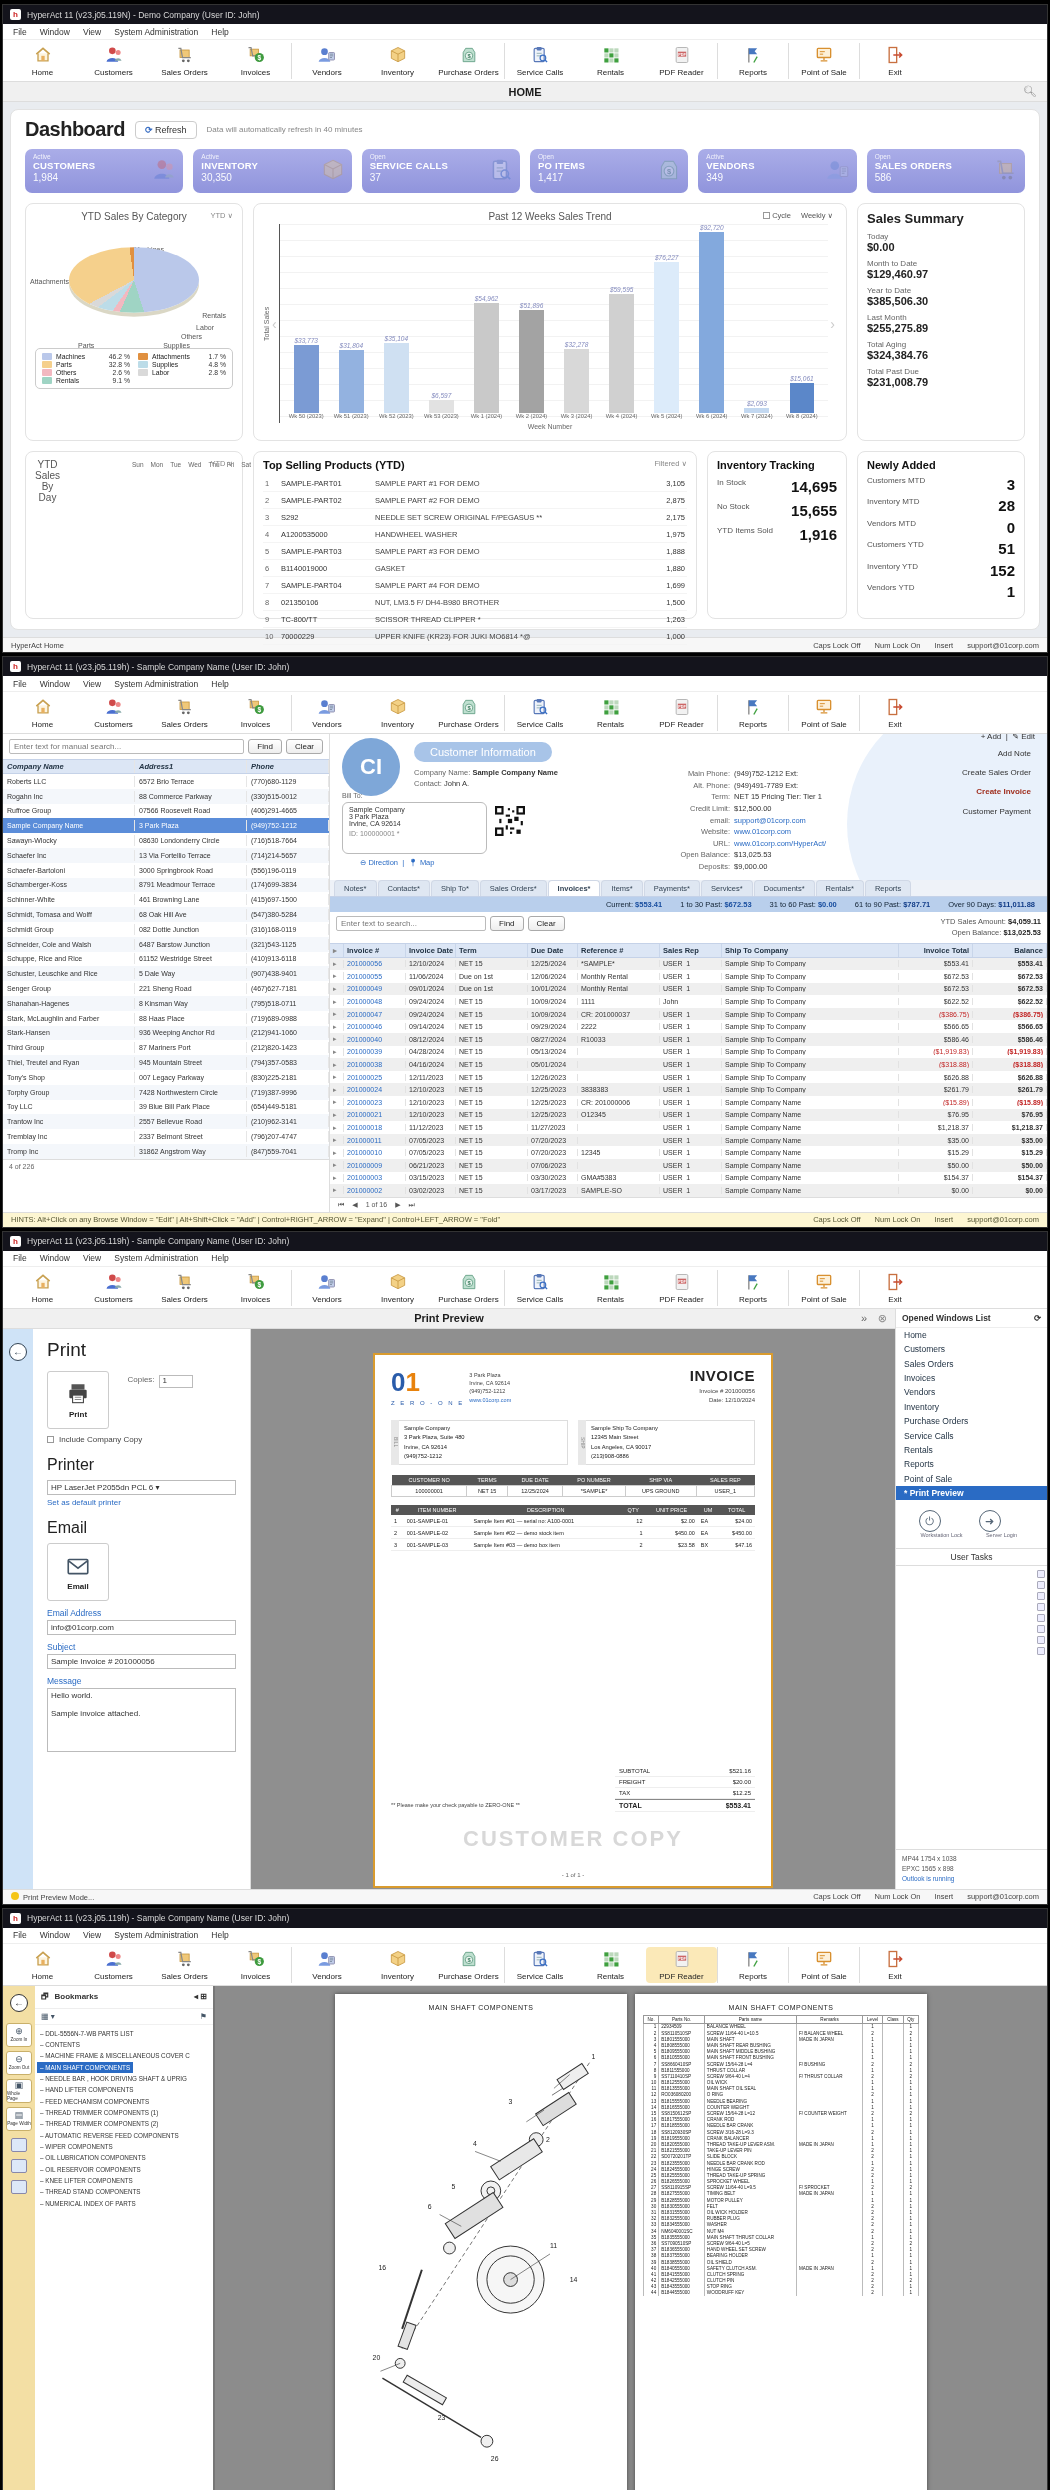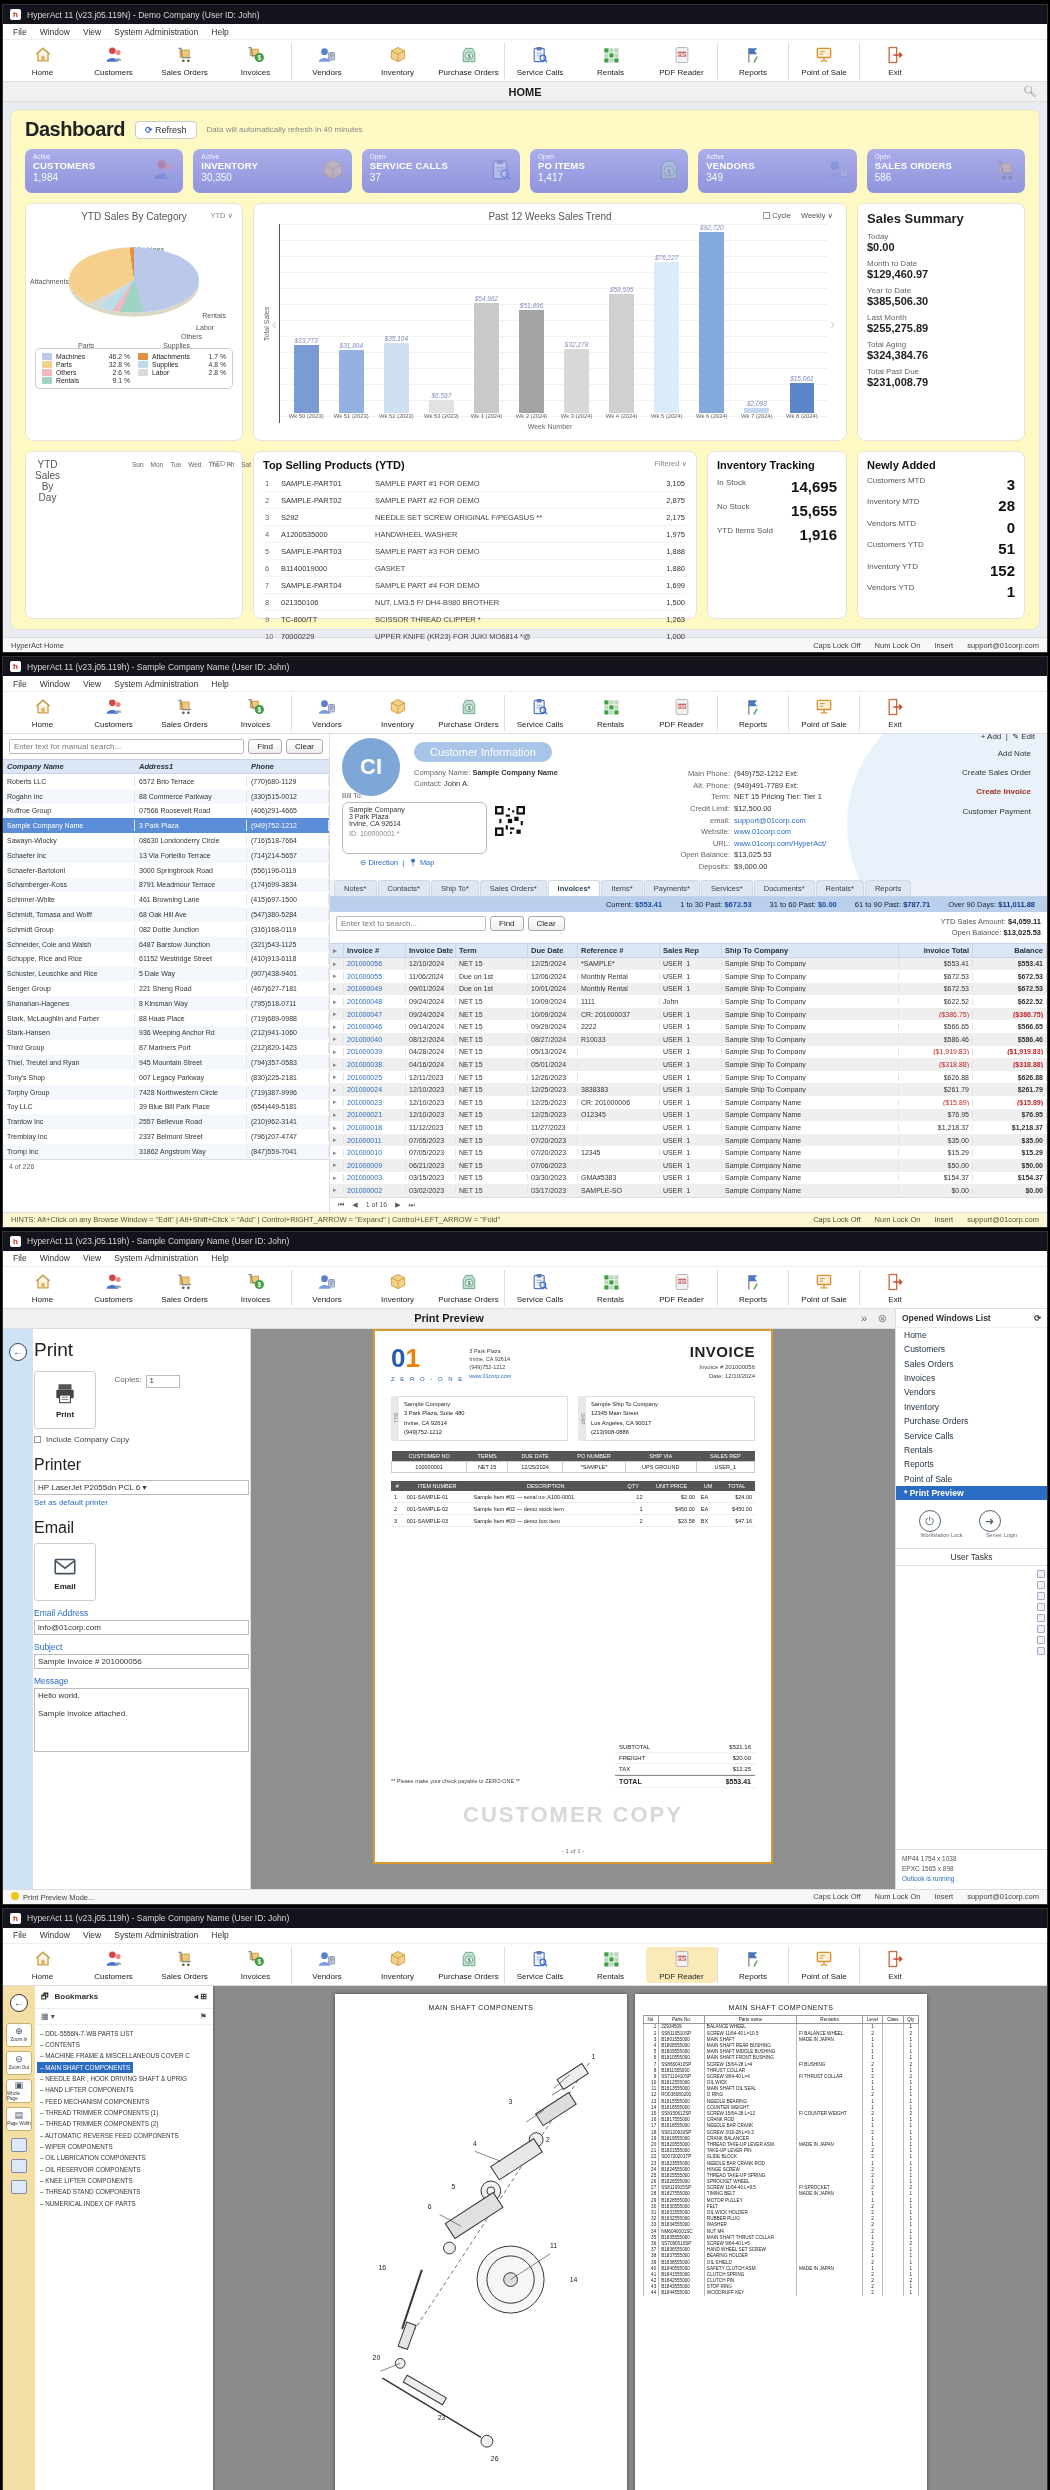--- a/index.html
+++ b/index.html
@@ -12,21 +12,21 @@
 .menubar{height:16px;display:flex;gap:13px;align-items:center;font-size:8.5px;color:#333;padding:0 10px;background:#fff;border-bottom:1px solid #eee}
 .toolbar{display:flex;background:#fff;padding:3px 4px 2px;border-bottom:1px solid #ddd}
 .tool{width:71px;display:flex;flex-direction:column;align-items:center;justify-content:flex-end;gap:3px;font-size:8px;color:#222;padding:2px 0;cursor:default}
 .tool svg{width:20px;height:20px}
 .tool.sep{border-left:1px solid #ddd}
 .band{height:20px;background:#f0f0f0;display:flex;align-items:center;justify-content:center;font-weight:bold;font-size:11px;color:#1c1c1c;border-bottom:1px solid #ddd;position:relative}
 .sbar{height:15px;background:#f7f7f7;border-top:1px solid #ddd;display:flex;justify-content:space-between;font-size:7.5px;color:#444;padding:0 8px;align-items:center}
 .sbar .sr{display:flex;gap:14px}
 
 .dash{background:#e9ecf0;padding:7px}
-.card{background:#fef9c3;border-radius:8px;padding:8px 14px 10px;border:1px solid #e2e2e2}
+.card{background:#ffffff;border-radius:8px;padding:8px 14px 10px;border:1px solid #e2e2e2}
 .dhead{display:flex;align-items:center;gap:10px;margin-bottom:8px}
 .dhead h1{font-size:20px;letter-spacing:-.5px}
 .refresh{border:1px solid #ccc;border-radius:4px;font-size:9px;padding:3px 9px;background:#fff;color:#333}
 .refresh .ri{color:#3a6fc4;font-weight:bold}
 .dnote{font-size:8px;color:#888}
 .tiles{display:flex;gap:10px;margin-bottom:10px}
 .tile{flex:1;height:44px;border-radius:7px;background:linear-gradient(180deg,#aaade8,#9094dc);color:#fff;padding:4px 8px;position:relative;overflow:hidden}
 .tile .cap{font-size:6.5px;opacity:.85}
 .tile .lbl{font-size:9.5px;font-weight:bold;letter-spacing:.2px}
 .tile .val{font-size:10px;margin-top:1px;opacity:.95}
@@ -127,34 +127,34 @@
 .ivr>div{padding:0 3px;border-right:1px solid #e2e2e2;white-space:nowrap;overflow:hidden}
 .c-sel{width:14px;color:#888}.c-inv{width:62px}.c-idt{width:50px}.c-trm{width:72px}.c-due{width:50px}.c-ref{width:82px}.c-rep{width:62px}.c-shp{flex:1}.c-tot{width:74px;text-align:right}.c-bal{width:74px;text-align:right;font-weight:bold}
 .c-inv a{color:#2a6bc4;text-decoration:underline}
 .neg{color:#c22525!important}
 .ivfoot{display:flex;gap:8px;font-size:7px;color:#555;padding:3px 8px;border-top:1px solid #ddd;align-items:center}
 .sbar.hint{background:#fdf6d2;color:#553}
 
 .ppwrap{display:flex;height:560px}
 .ppback{width:30px;background:#cfe3f7;display:flex;justify-content:center;padding-top:14px}
 .backcirc{width:18px;height:18px;border:1.5px solid #345;border-radius:50%;color:#345;font-size:10px;display:flex;align-items:center;justify-content:center;background:#fff}
-.ppleft{width:218px;padding:10px 1px;border-right:1px solid #ddd}
+.ppleft{width:218px;padding:10px 14px;border-right:1px solid #ddd}
 .ppleft h2{font-size:19px;font-weight:normal;color:#222;margin-bottom:10px}
 .ppleft h3{font-size:16px;font-weight:normal;color:#222;margin:12px 0 6px}
 .bigbtn{width:62px;height:58px;border:1px solid #ccc;border-radius:3px;display:inline-flex;flex-direction:column;align-items:center;justify-content:center;gap:3px;font-size:8px;font-weight:bold;background:#fff}
 .bigbtn svg{width:26px;height:26px}
 .copyrow{font-size:8px;color:#444;margin-top:6px;display:flex;align-items:center;gap:3px}
 .copies{font-size:8px;color:#666;display:inline-flex;gap:4px;margin-left:14px;vertical-align:top;margin-top:4px}
 .spin{border:1px solid #bbb;width:34px;height:13px;font-size:8px;padding-left:3px;color:#333;background:#fff}
 .sel2{border:1px solid #bbb;font-size:8px;padding:2px 3px;width:100%;color:#333;background:#fff;margin:2px 0 3px}
 .linky{font-size:8px;color:#2a6bc4}
 .flab{font-size:8.5px;color:#2a6bc4;margin-top:7px}
 .finp{border:1px solid #bbb;width:100%;font-size:8px;padding:2px 3px;color:#333;margin-top:2px;background:#fff}
 .fmsg{height:64px;font-family:"Liberation Sans",sans-serif;white-space:pre-line}
-.ppcenter{flex:1;background:#8f8f8f;display:flex;justify-content:center;padding:0 0;overflow:hidden}
+.ppcenter{flex:1;background:#8f8f8f;display:flex;justify-content:center;padding:24px 0;overflow:hidden}
 .sheet{width:400px;height:535px;background:#fff;border:2px solid #d99b2e;padding:12px 16px;position:relative;font-size:6px;color:#222}
 .invhead{display:flex;justify-content:space-between}
 .logo01{display:flex;gap:5px}
 .logo01 .mark{font-size:26px;font-weight:bold;color:#2a5caa}
 .logo01 .mark span{color:#e8820c}
 .brand{font-size:6px;letter-spacing:2px;color:#2a5caa;margin-top:2px}
 .addr{font-size:5.5px;color:#444;line-height:1.5;margin-top:4px}
 .invttl{font-size:15px;font-weight:bold;letter-spacing:.5px}
 .invno{font-size:6px;text-align:right;color:#444;margin-top:3px;line-height:1.6}
 .bs-row{display:flex;gap:10px;margin-top:14px}

